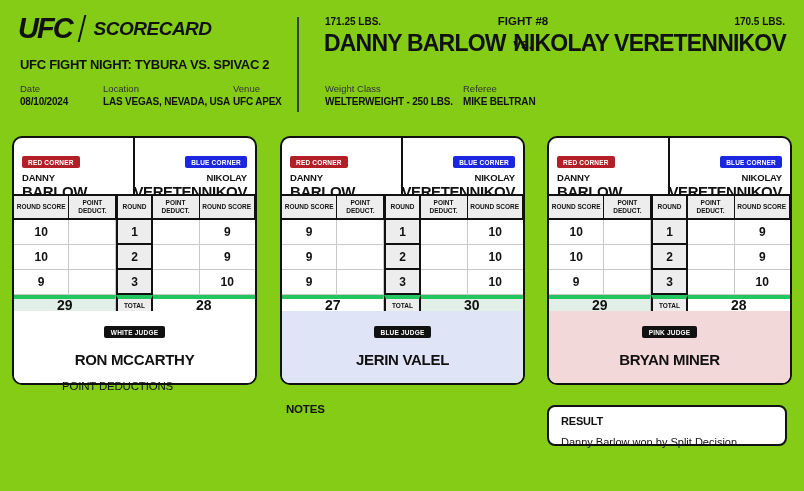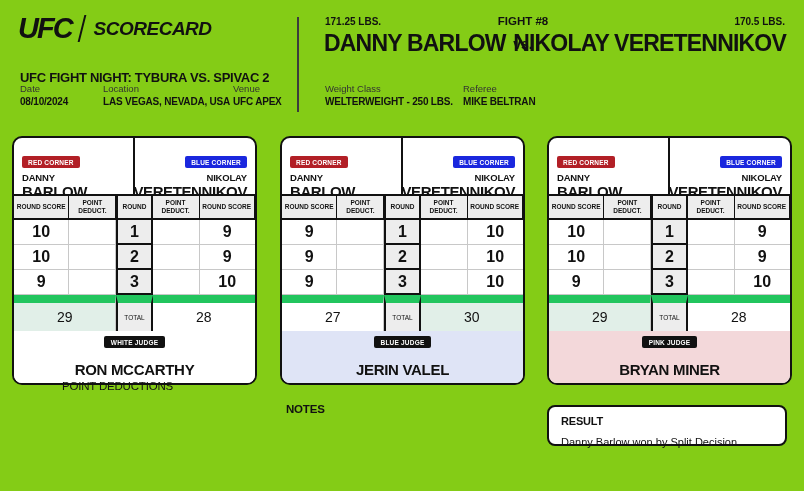--- a/index.html
+++ b/index.html
@@ -7,21 +7,21 @@
     font-family:"Liberation Sans", sans-serif; color:#111; }
   .page { position:relative; width:804px; height:491px; background:#84cc16; }
 
   
   .logo { position:absolute; left:18px; top:12px; display:flex; align-items:center; }
   .logo-ufc { font-size:29px; font-weight:900; font-style:italic; letter-spacing:-2px; }
   .logo-slash { width:2px; height:27px; background:#111; transform:skewX(-14deg);
     margin:0 11px 0 9px; }
   .logo-scorecard { font-size:19px; font-weight:900; font-style:italic; letter-spacing:-0.5px; }
 
-  .event-title { position:absolute; left:20px; top:70px; font-size:13px; font-weight:800;
+  .event-title { position:absolute; left:20px; top:57px; font-size:13px; font-weight:800;
     letter-spacing:-0.3px; }
   .meta { position:absolute; top:83px; }
   .meta .lbl { font-size:9.5px; color:#333; font-weight:400; }
   .meta .val { font-size:10px; font-weight:800; margin-top:2px; letter-spacing:-0.2px; }
   .meta.date { left:20px; } .meta.loc { left:103px; } .meta.venue { left:233px; }
   .meta.wclass { left:325px; } .meta.referee { left:463px; }
 
   .hdr-divider { position:absolute; left:297px; top:17px; width:2px; height:95px; background:#3c3c3c; }
 
   .wt-red { position:absolute; left:325px; top:16px; font-size:10px; font-weight:800; }
@@ -50,27 +50,27 @@
   .badge.blue { background:#1a27de; }
   .fname { font-size:9.5px; font-weight:800; margin-top:4px; letter-spacing:-0.2px; }
   .lname { font-size:15px; font-weight:900; letter-spacing:-0.4px; }
 
   .tbl { display:grid; grid-template-columns:23% 19.5% 15% 19.5% 23%; }
   .cell { display:flex; align-items:center; justify-content:center; text-align:center;
     background:#fff; }
   .cell.h { height:24px; background:#ededed; font-size:6.5px; font-weight:800; line-height:1.25;
     border-bottom:2px solid #111; border-right:1px solid #111; }
   .cell.h:last-child { border-right:none; }
-  .cell.d { height:25px; font-size:16px; font-weight:800;
+  .cell.d { height:25px; font-size:12px; font-weight:800;
     border-bottom:1px solid #c8c8c8; border-right:1px solid #c8c8c8; }
   .cell.d.c5 { border-right:none; }
   .cell.rnd { background:#ededed; border-left:2px solid #111; border-right:2px solid #111;
     border-bottom:2px solid #111; }
   .cell.h.rnd { border-bottom:2px solid #111; }
-  .cell.t { height:36px; border-top:8px solid #22c55e; border-bottom:none; font-weight:400; }
+  .cell.t { height:16px; border-top:4px solid #22c55e; border-bottom:none; font-weight:700; }
   .cell.t.score { font-size:14px; }
   .cell.t.lab { background:#ededed; font-size:6.5px; border-left:2px solid #111;
     border-right:2px solid #111; }
   .span-l { grid-column:1/3; } .span-r { grid-column:4/6; }
   .win { background:#e1efe8 !important; }
 
   .judge { flex:1; border-top:0px; display:flex; flex-direction:column; align-items:center;
     justify-content:center; gap:13px; }
   .judge.white { background:#ffffff; }
   .judge.bluebg { background:#dfe4f6; }

